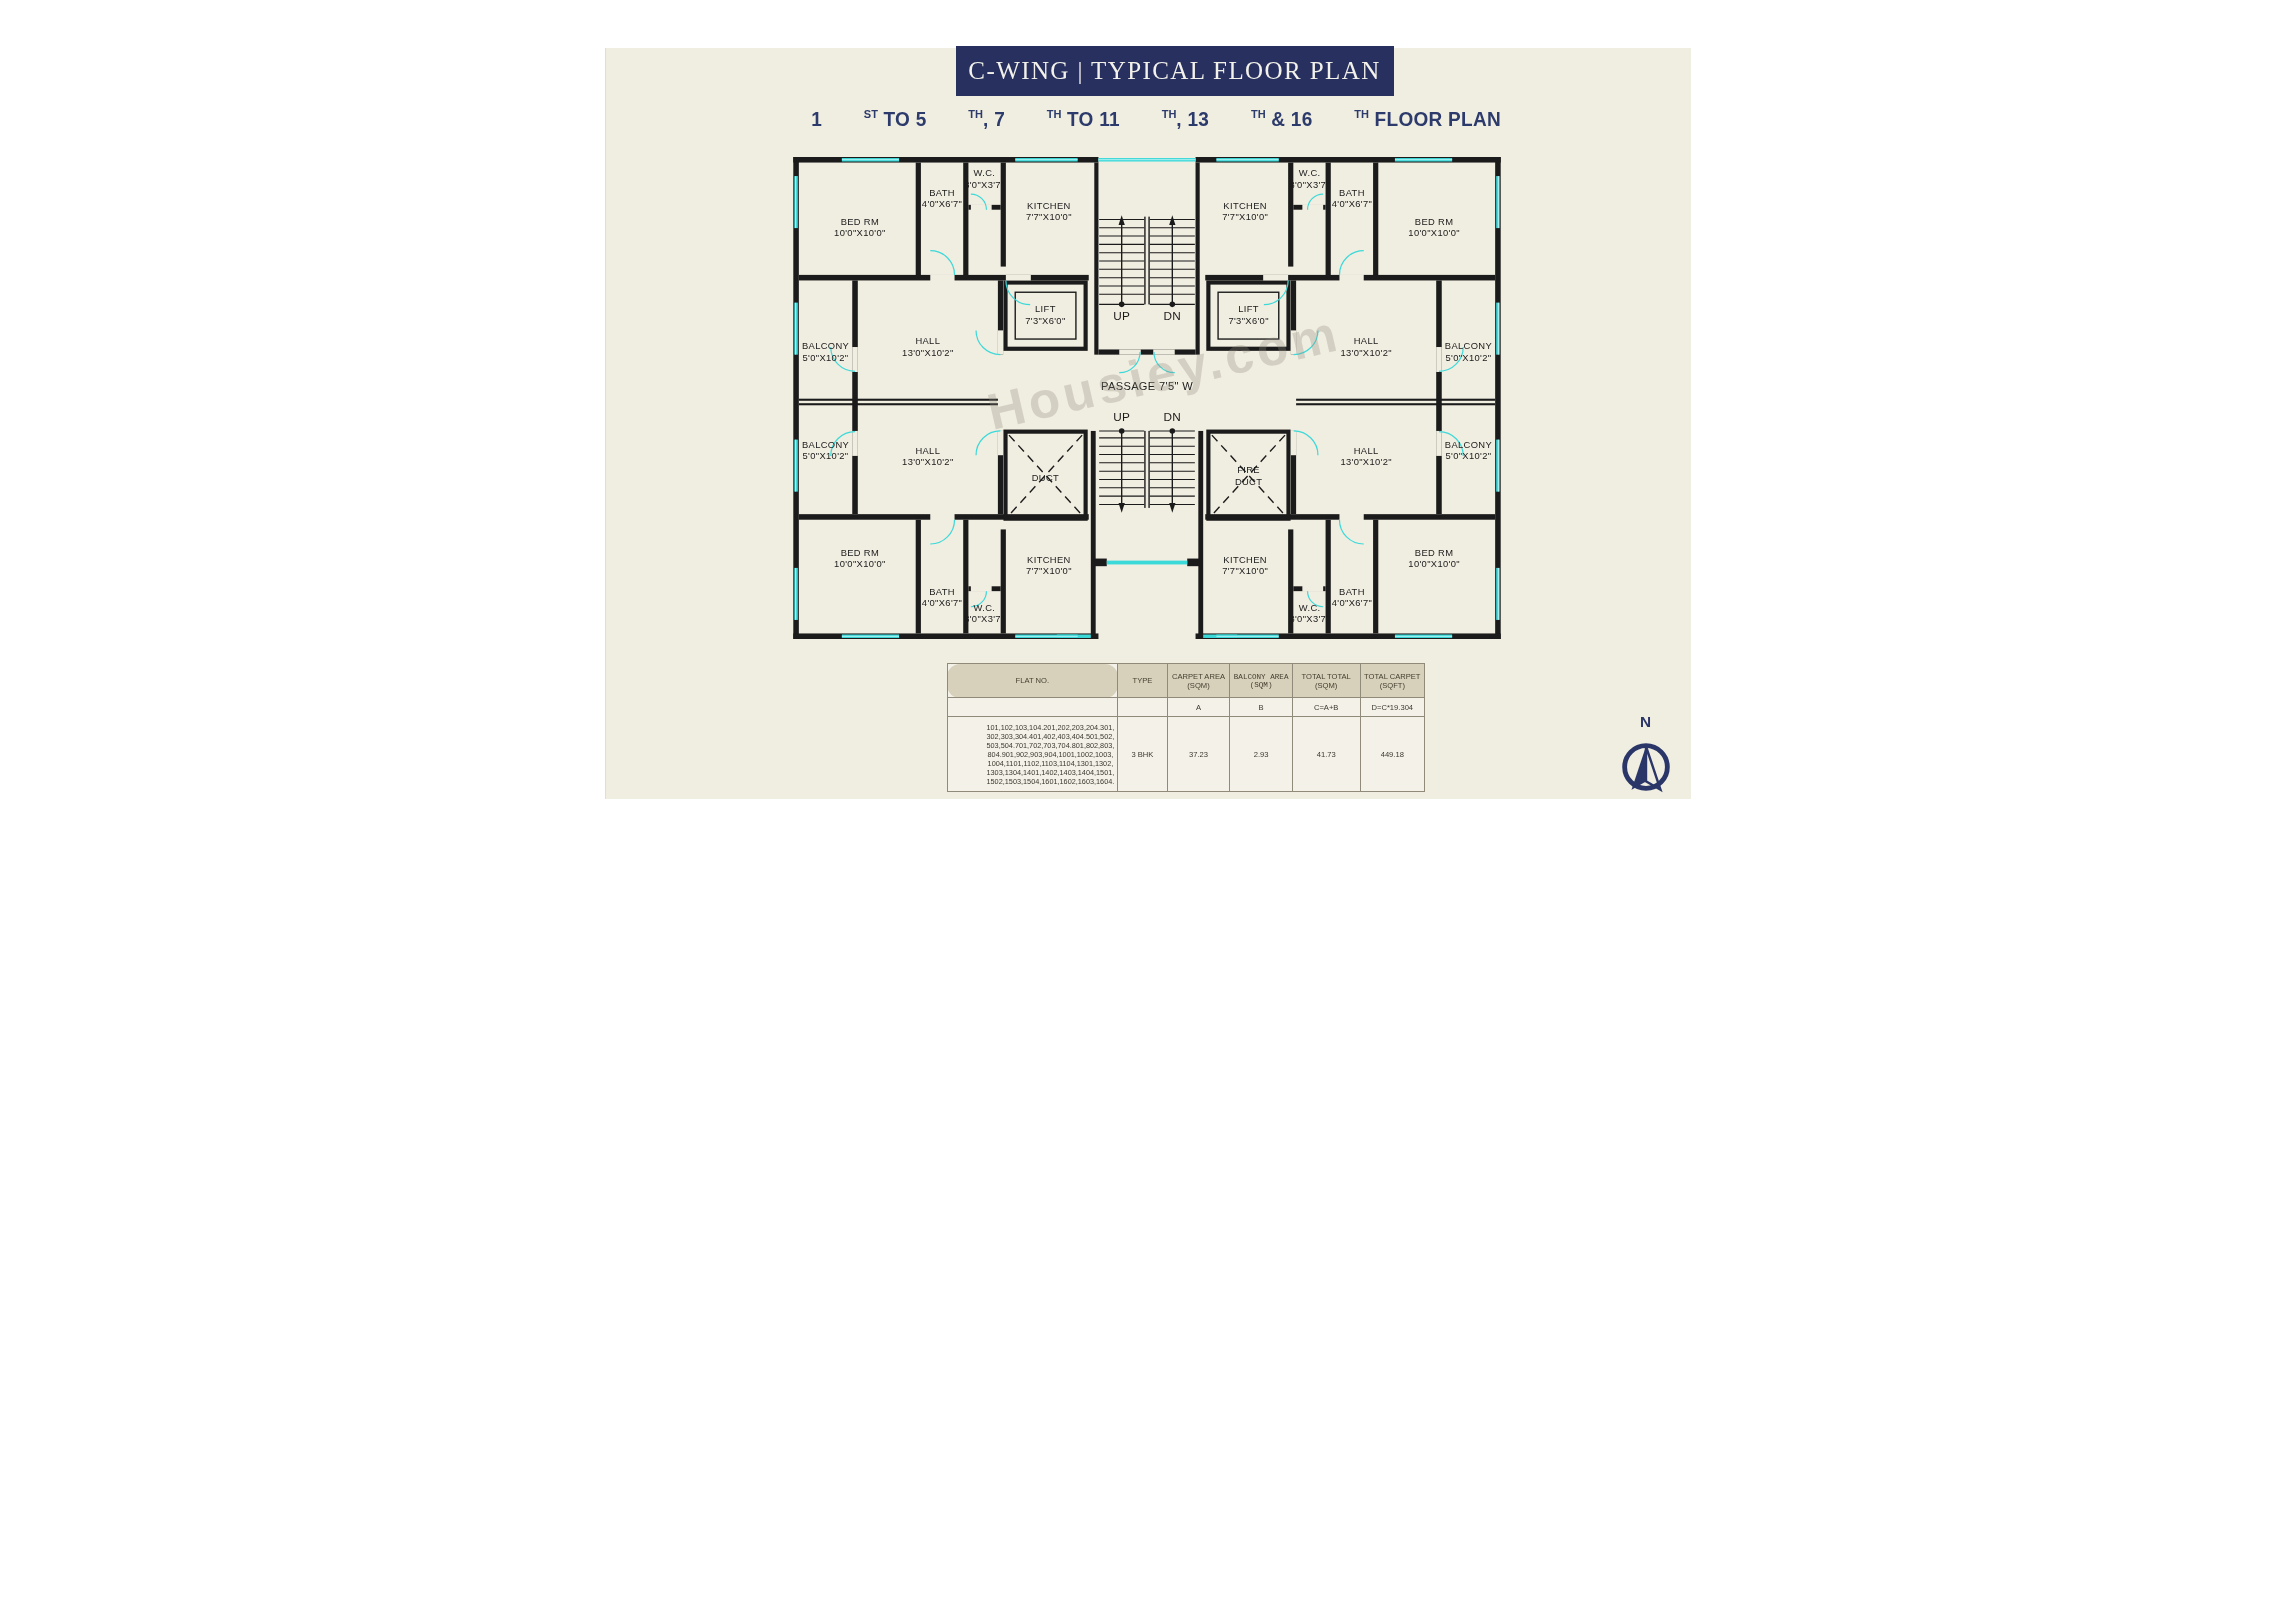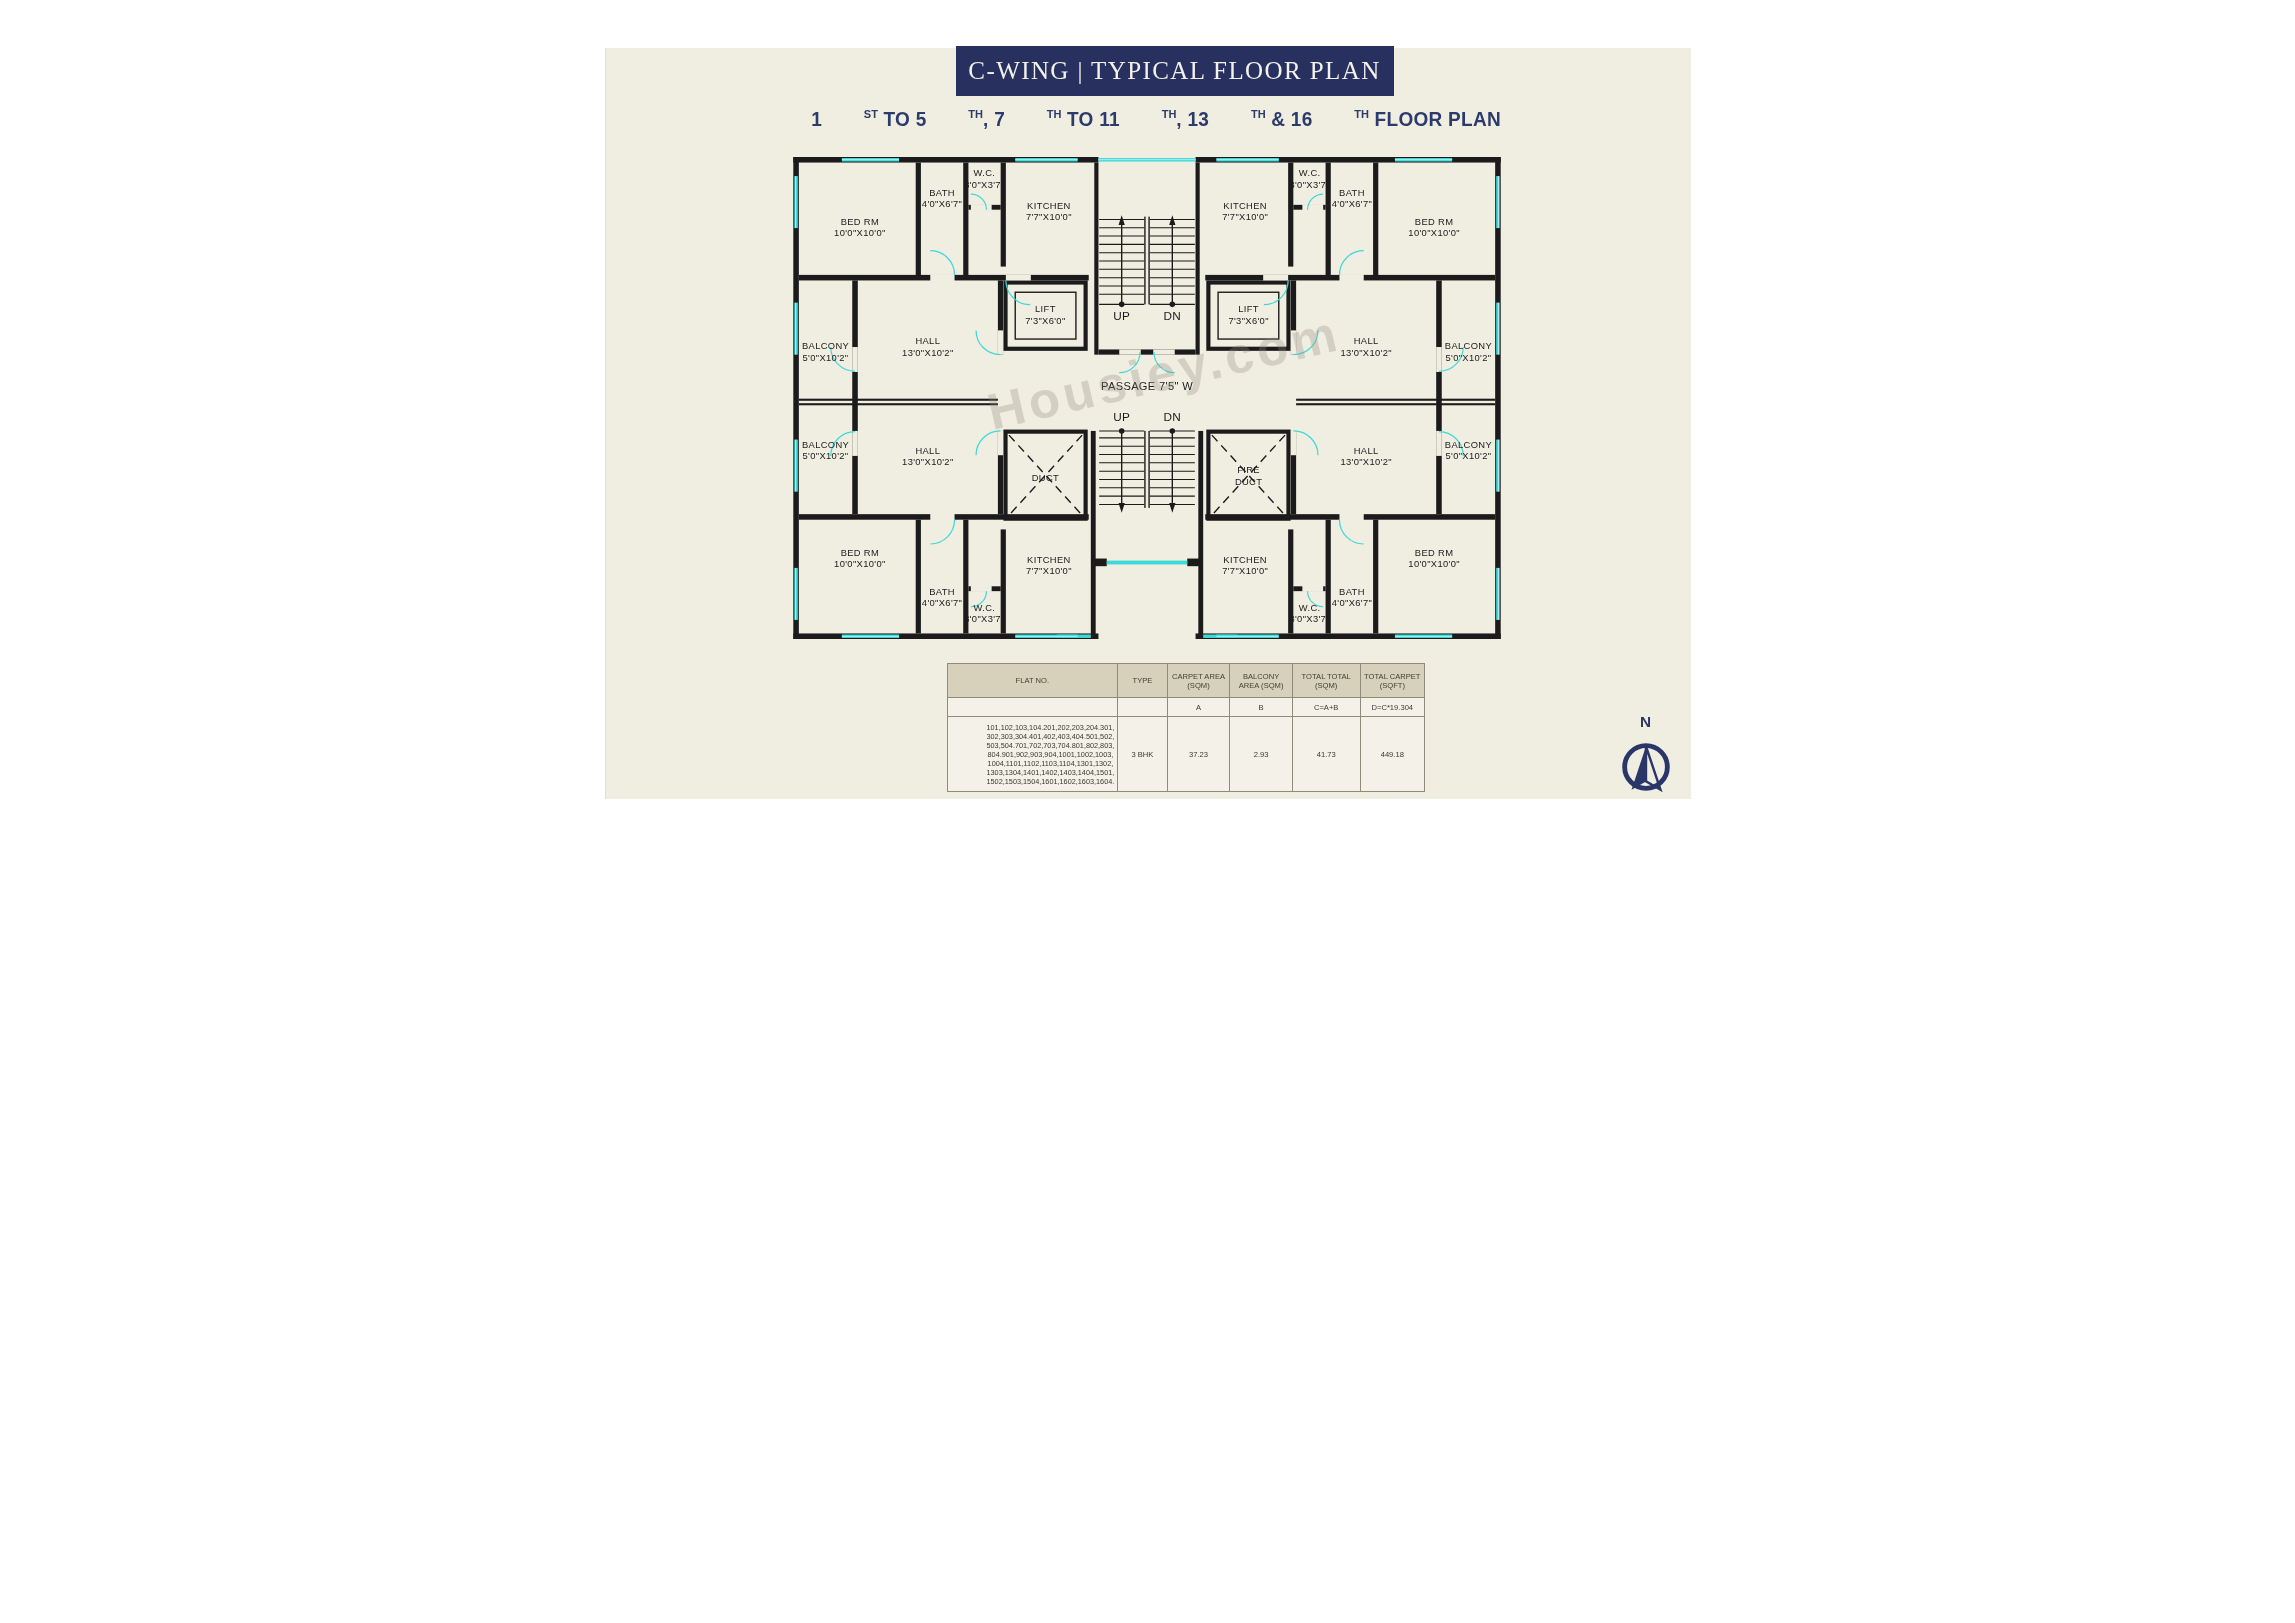--- a/index.html
+++ b/index.html
@@ -26,21 +26,21 @@
              font-weight:bold;letter-spacing:4.2px;pointer-events:none;}
   
   #area-table{position:absolute;left:373px;top:646px;border-collapse:collapse;
               font-size:7.6px;color:#3c3a2f;background:#f3f1e8;}
   #area-table th,#area-table td{border:0.7px solid #8f8a7a;padding:1.4px 2.8px;}
   #area-table th{background:#d7d1bc;font-weight:normal;color:#45412f;
                  text-align:center;vertical-align:middle;height:30.5px;}
   #area-table .formula td{text-align:center;height:15.3px;background:#f3f1e8;}
   #area-table .datarow td{text-align:center;vertical-align:middle;height:71px;}
   #area-table .flatno{white-space:pre-line;text-align:left;line-height:9px;font-size:7.3px;padding-left:39px;}
-  .c-flat{width:130px;} .c-type{width:43px;} .c-ca{width:56px;} .c-ba{width:56px;}
+  .c-flat{width:130px;border-radius:13px;} .c-type{width:43px;} .c-ca{width:56px;} .c-ba{width:56px;font-family:Liberation Mono, monospace;}
   .c-tc{width:61px;} .c-tcf{width:58px;}
   
   #compass{position:absolute;left:1041px;top:697px;width:62px;height:87px;text-align:center;}
   #compass .n{color:#2b3668;font-weight:bold;font-size:15.3px;line-height:15.3px;}
 </style>
 </head>
 <body>
 
 <div id="stage">
   <div id="paper"></div>

